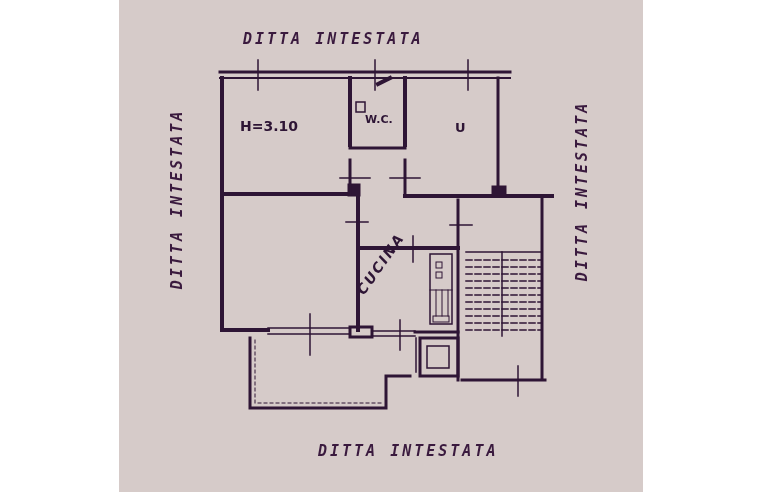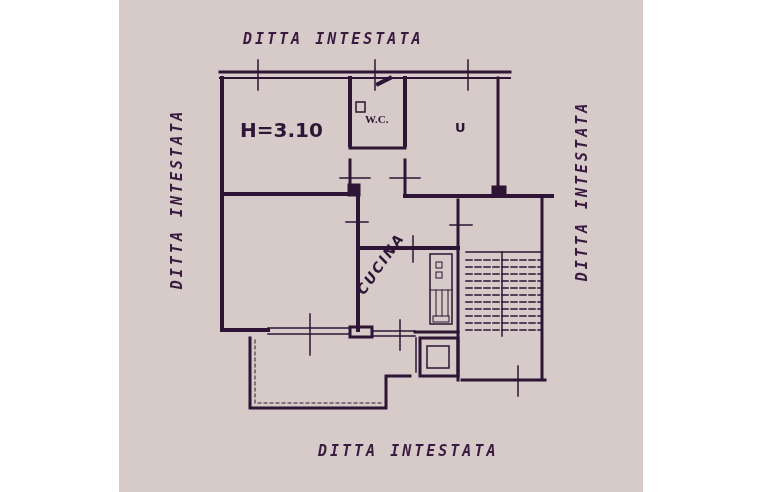--- a/index.html
+++ b/index.html
@@ -100,16 +100,16 @@
       <line x1="413" y1="236" x2="413" y2="262"></line>
       <line x1="518" y1="366" x2="518" y2="396"></line>
       <line x1="340" y1="178" x2="370" y2="178"></line>
       <line x1="390" y1="178" x2="420" y2="178"></line>
       <line x1="346" y1="222" x2="368" y2="222"></line>
       <line x1="450" y1="225" x2="472" y2="225"></line>
     </g>
   </g>
 </svg>
 
-<div class="room-label" style="left:240px; top:118px; font-size:20px;">H=3.10</div>
-<div class="room-label" style="left:365px; top:113px; font-size:11px;font-family:Liberation Serif, serif;">W.C.</div>
+<div class="room-label" style="left:240px; top:118px; font-size:14px;">H=3.10</div>
+<div class="room-label" style="left:365px; top:113px; font-size:11px;">W.C.</div>
 <div class="room-label" style="left:455px; top:120px; font-size:13px;">U</div>
 <div class="room-label" style="left:360px; top:285px; font-size:14px; font-style:italic; letter-spacing:2px; transform:rotate(-55deg); transform-origin:left center;">CUCINA</div>
 
 </body></html>

